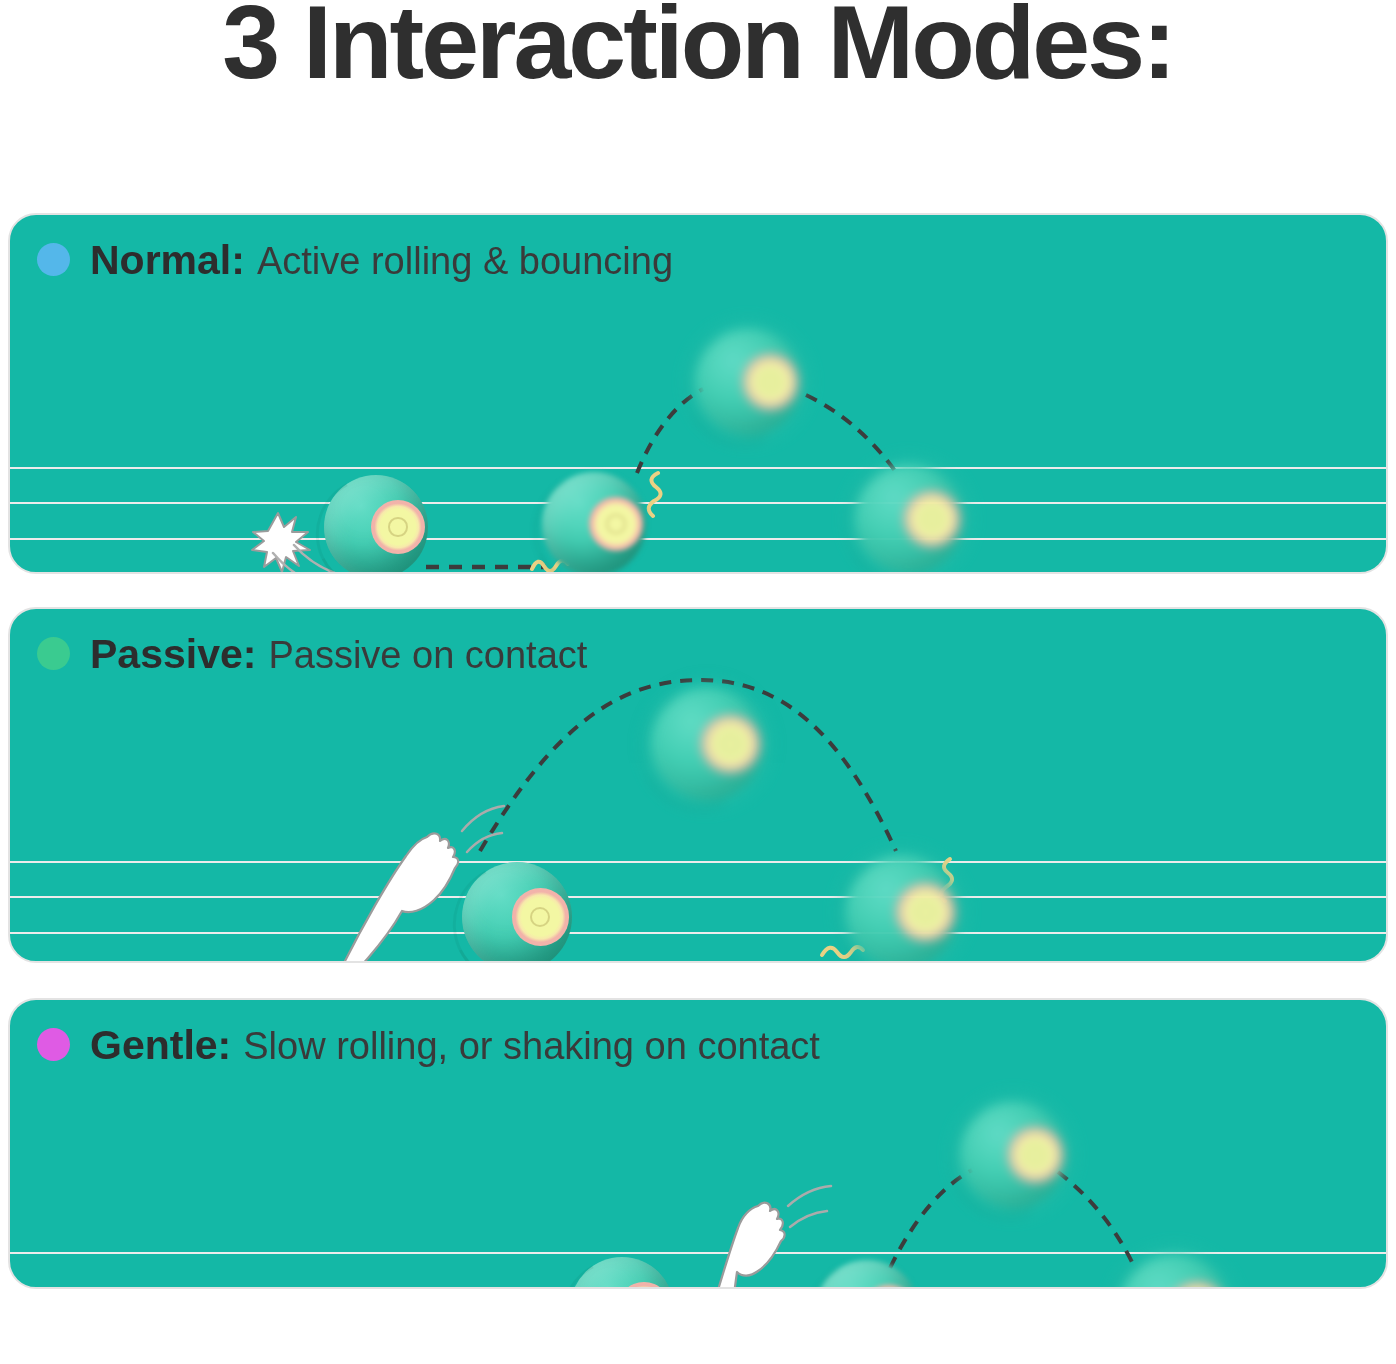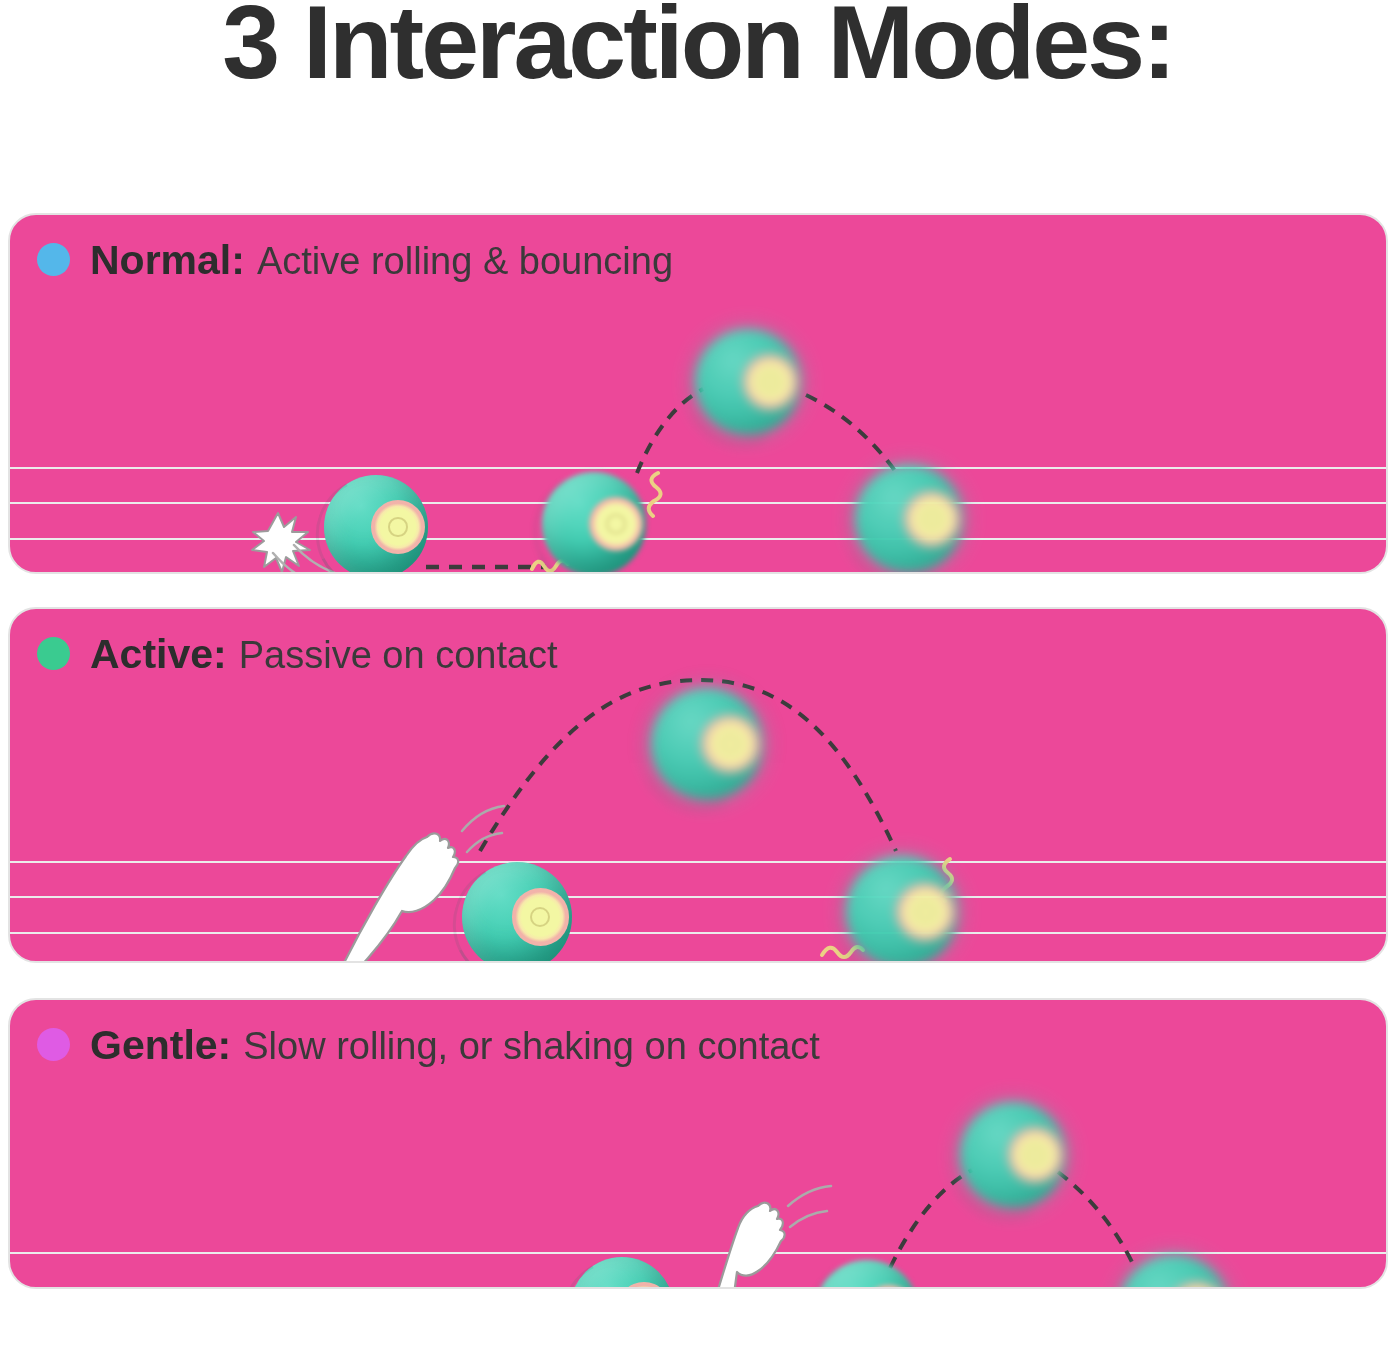--- a/index.html
+++ b/index.html
@@ -9,21 +9,21 @@
     background:#ffffff; overflow:hidden;
     font-family:"Liberation Sans", sans-serif;
   }
   .title {
     position:absolute; top:-10px; left:0; width:100%;
     text-align:center; font-size:104px; font-weight:bold;
     letter-spacing:-3px; color:#2f2f2f; line-height:1.0;
   }
   .panel {
     position:absolute; left:8px; width:1380px;
-    background:#ec4899; border:2px solid #e3e3e3; border-radius:28px;
+    background:#14b8a6; border:2px solid #e3e3e3; border-radius:28px;
     overflow:hidden;
   }
   .panel.p1 { top:213px; height:361px; }
   .panel.p2 { top:607px; height:356px; }
   .panel.p3 { top:998px; height:291px; }
   .floor {
     position:absolute; left:0; width:100%; height:2px; background:#ececec;
   }
   .f1 { top:252px; } .f2 { top:287px; } .f3 { top:323px; }
   .hdr { position:absolute; left:80px; top:22px; height:48px; white-space:nowrap; }
@@ -102,21 +102,21 @@
         <div class="lens"></div>
       </div>
   </section>
 
   <section class="panel p2">
     <div class="floor f1"></div>
     <div class="floor f2"></div>
     <div class="floor f3"></div>
 
     <div class="hdr">
-      <span class="lbl">Active:</span><span class="desc">Passive on contact</span>
+      <span class="lbl">Passive:</span><span class="desc">Passive on contact</span>
     </div>
     <span class="dot" style="background-color: rgb(58, 203, 144);"></span>
 
     <svg class="overlay" width="1380" height="356" viewBox="0 0 1380 356">
 
       <path d="M470 242 C545 115 610 71 690 71 C770 71 830 120 886 242" fill="none" stroke="#3c3c3c" stroke-width="4" stroke-dasharray="12 9"></path>
 
       <path d="M333 356
            C352 318 378 272 396 247
            C402 238 410 230 417 228

